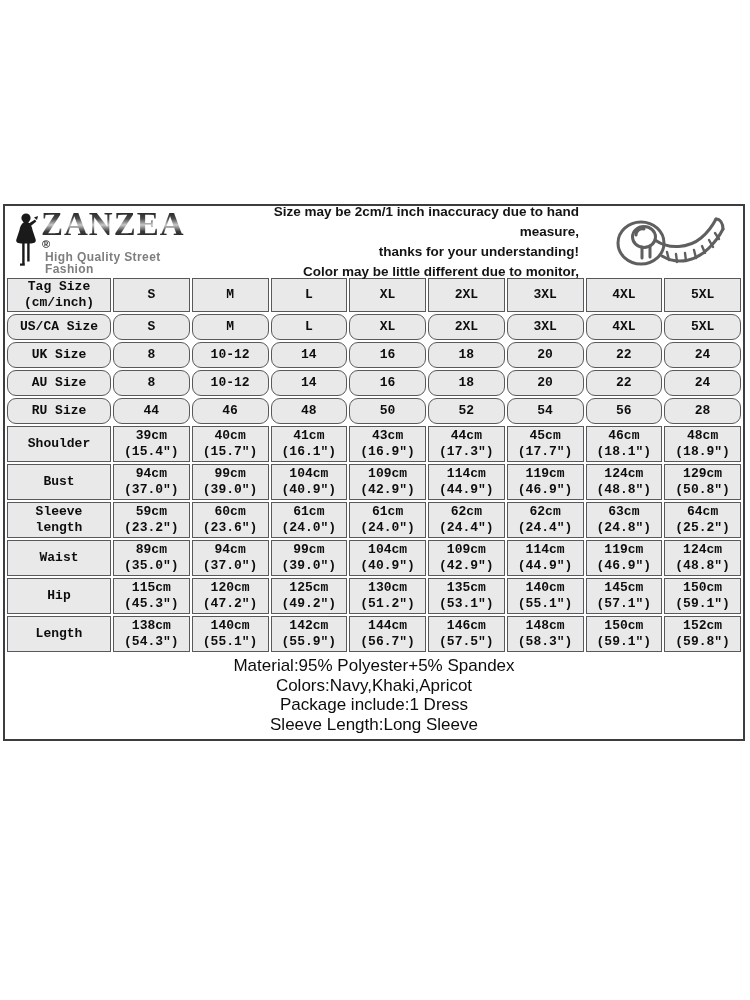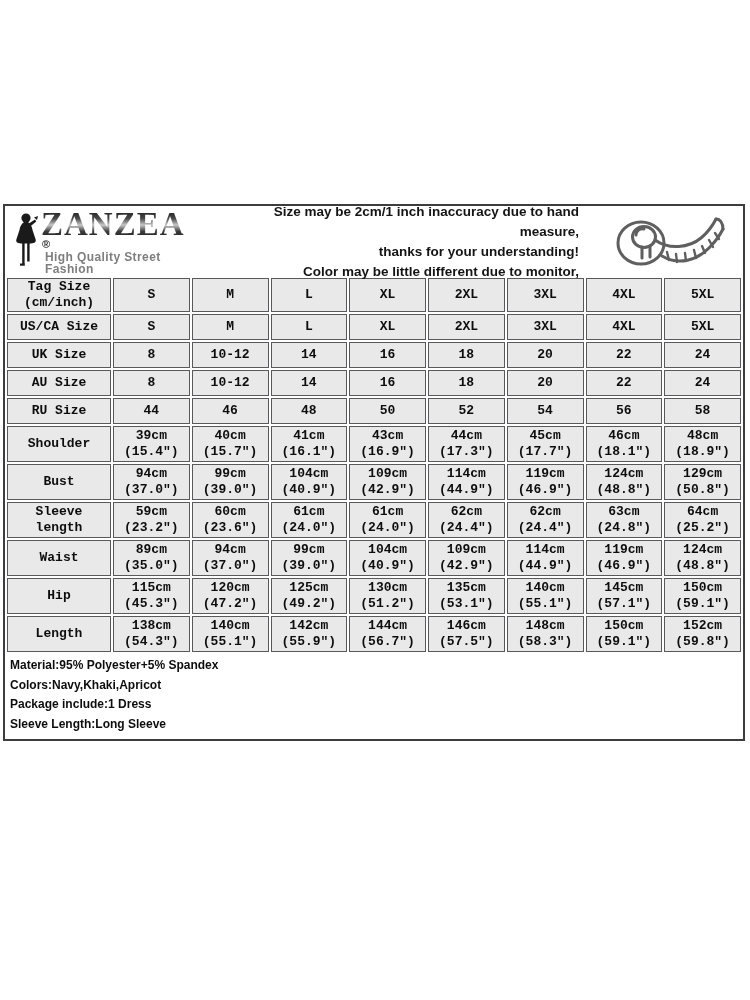--- a/index.html
+++ b/index.html
@@ -79,31 +79,31 @@
     vertical-align: middle;
     font-weight: 700;
     color: #0d0d0d;
     font-size: 13px;
     line-height: 16px;
     white-space: pre-line;
     padding: 0 1px;
     overflow: hidden;
   }
   .r-tag  th, .r-tag  td { height: 30px; }
-  .r-size th, .r-size td { height: 24px; }
+  .r-size th, .r-size td { height: 24px; border-radius: 9px; }
   .r-meas th, .r-meas td { height: 34px; }
 
   
   .sheet-footer {
     padding: 2px 5px 5px 5px;
-    font-size: 12px;
-    font-weight: 700;
+    font-size: 17px;
+    font-weight: 400;
     color: #0d0d0d;
     line-height: 19.5px;
-    text-align: left;
+    text-align: center;
   }
 </style>
 </head>
 <body>
 
 <div class="page">
   <div class="sheet">
 
     <div class="sheet-header">
       <div class="logo">
@@ -207,21 +207,21 @@
         </tr>
         <tr class="r-size">
           <th>RU Size</th>
           <td>44</td>
           <td>46</td>
           <td>48</td>
           <td>50</td>
           <td>52</td>
           <td>54</td>
           <td>56</td>
-          <td>58</td>
+          <td>28</td>
         </tr>
         <tr class="r-meas">
           <th>Shoulder</th>
           <td>39cm
 (15.4")</td>
           <td>40cm
 (15.7")</td>
           <td>41cm
 (16.1")</td>
           <td>43cm

